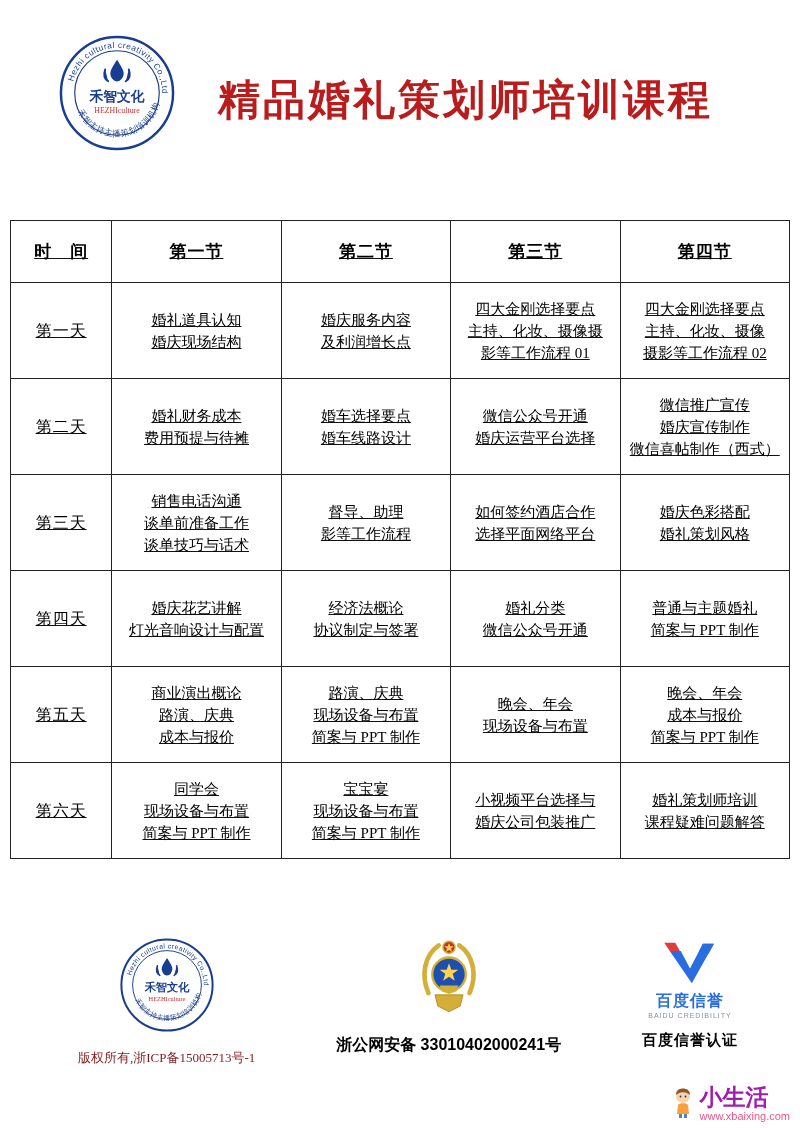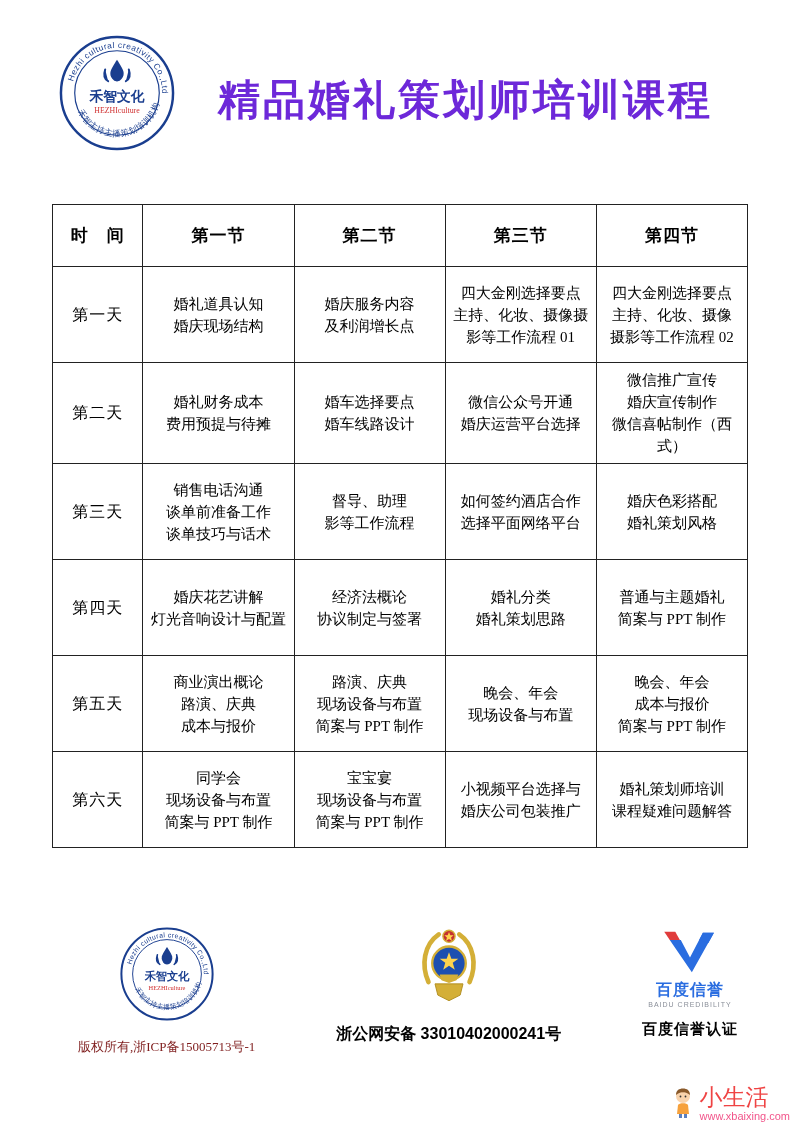--- a/index.html
+++ b/index.html
@@ -19,29 +19,30 @@
     padding: 34px 45px 0 58px;
   }
   .logo-badge { width: 118px; height: 118px; flex: 0 0 auto; }
   .page-title {
     flex: 1;
     text-align: center;
     font-family: "Liberation Sans", "DejaVu Sans", sans-serif;
     font-weight: 900;
     font-size: 42px;
     letter-spacing: 3px;
-    color: #6d28d9;
+    color: #b91c1c;
     padding-top: 14px;
   }
   
   .schedule {
-    width: 696px;
-    margin: 52px auto 0 auto;
+    width: 780px;
+    margin: 68px auto 0 auto;
     border-collapse: collapse;
     table-layout: fixed;
+    text-decoration: underline;
   }
   .schedule th, .schedule td {
     border: 1px solid #222;
     text-align: center;
     vertical-align: middle;
     color: #000;
   }
   .schedule th {
     height: 62px;
     font-size: 17px;
@@ -82,21 +83,21 @@
     position: absolute;
     right: 10px; bottom: 6px;
     display: flex;
     align-items: center;
     gap: 5px;
     color: #f2548a;
     font-family: "Liberation Sans", sans-serif;
   }
   .wm-icon { width: 24px; height: 32px; }
   .wm-col { display: flex; flex-direction: column; line-height: 1.1; }
-  .wm-text { font-size: 23px; font-weight: normal; color: #ef4444; }
+  .wm-text { font-size: 23px; font-weight: bold; color: #a21caf; }
   .wm-url  { font-size: 11px; color: #f2548a; }
   .ring-text { font-size: 8.5px; fill: #1a3e8f; letter-spacing: 0.5px;
                font-family: "Liberation Sans", sans-serif; }
 </style>
 </head>
 <body>
 
 <div class="page">
 
   <div class="header">
@@ -171,21 +172,21 @@
         <td>婚庆色彩搭配
 婚礼策划风格</td>
       </tr>
       <tr>
         <td class="day">第四天</td>
         <td>婚庆花艺讲解
 灯光音响设计与配置</td>
         <td>经济法概论
 协议制定与签署</td>
         <td>婚礼分类
-婚礼策划思路</td>
+微信公众号开通</td>
         <td>普通与主题婚礼
 简案与 PPT 制作</td>
       </tr>
       <tr>
         <td class="day">第五天</td>
         <td>商业演出概论
 路演、庆典
 成本与报价</td>
         <td>路演、庆典
 现场设备与布置

